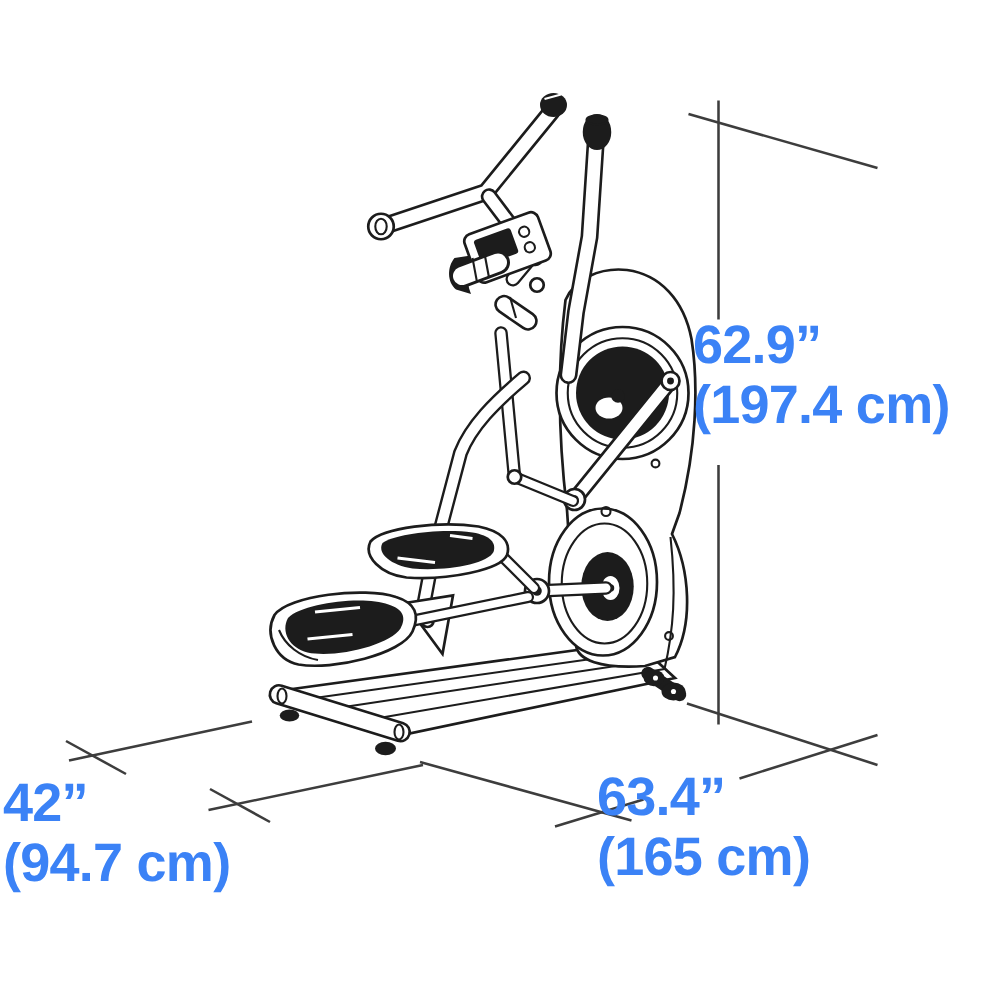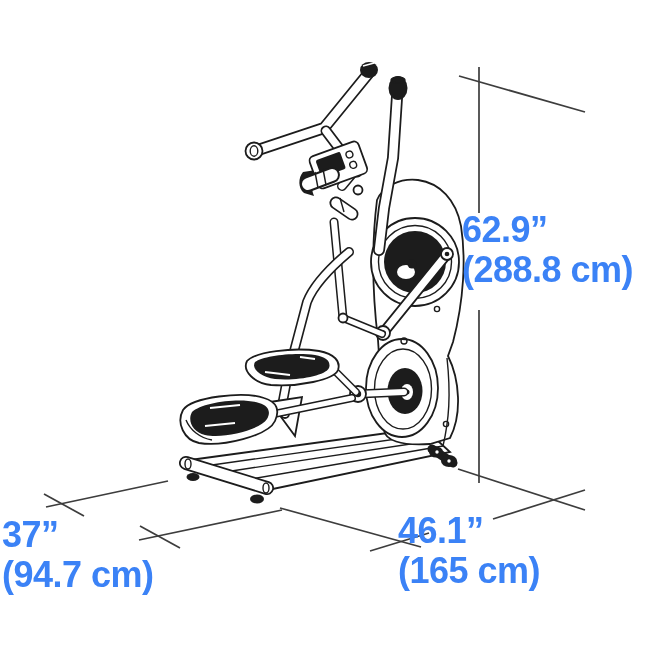--- a/index.html
+++ b/index.html
@@ -185,26 +185,26 @@
         <line class="o" x1="336" y1="203" x2="352" y2="214" stroke-width="13"></line>
         <line class="i" x1="336" y1="203" x2="352" y2="214" stroke-width="9.5"></line>
         <line class="ln" x1="340" y1="198" x2="344" y2="212"></line>
         <circle class="panel" cx="358" cy="190" r="4.5" stroke-width="1.5"></circle>
       </g>
     </g>
   </svg>
 
   <div class="dim-label" style="left:462px;top:210px;width:196px;">
     <div>62.9”</div>
-    <div>(288.8 cm)</div>
+    <div>(197.4 cm)</div>
   </div>
 
   <div class="dim-label" style="left:2px;top:515px;width:172px;">
-    <div>37”</div>
+    <div>42”</div>
     <div>(94.7 cm)</div>
   </div>
 
   <div class="dim-label" style="left:398px;top:511px;width:185px;">
-    <div>46.1”</div>
+    <div>63.4”</div>
     <div>(165 cm)</div>
   </div>
 
 </div>
 
 </body></html>

